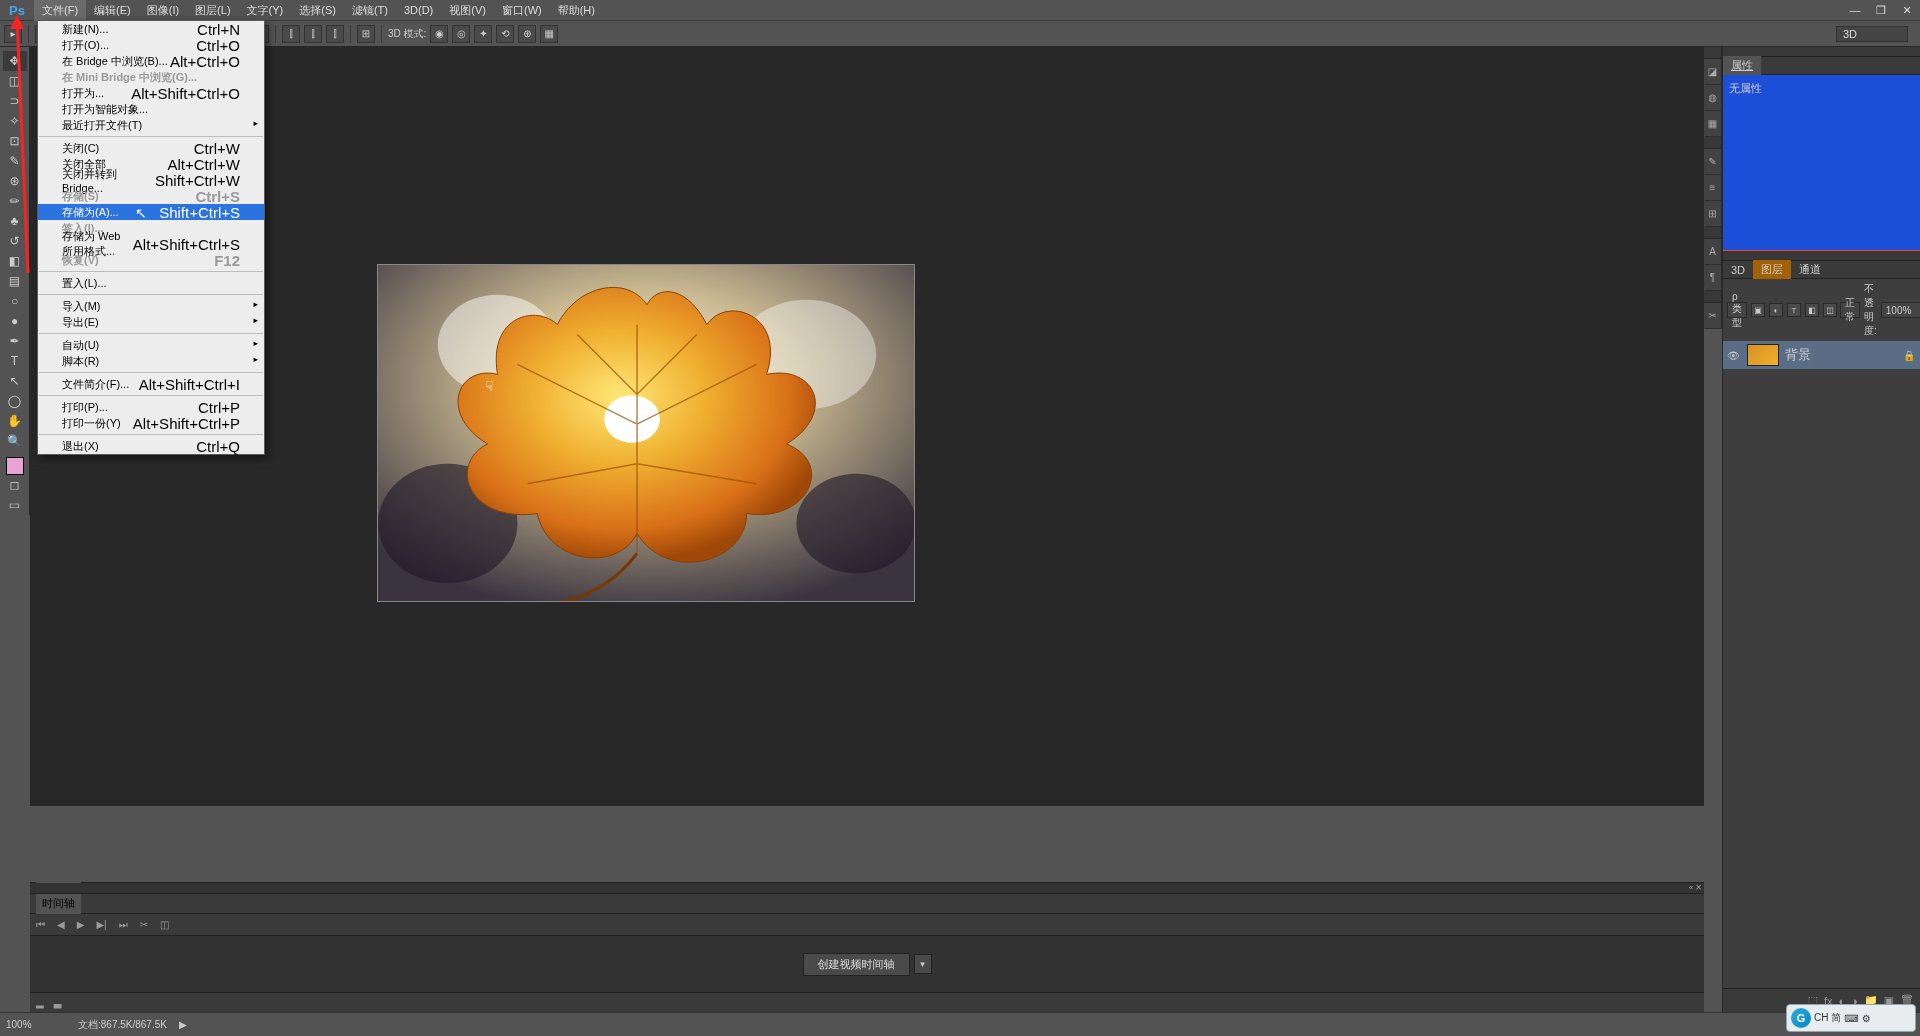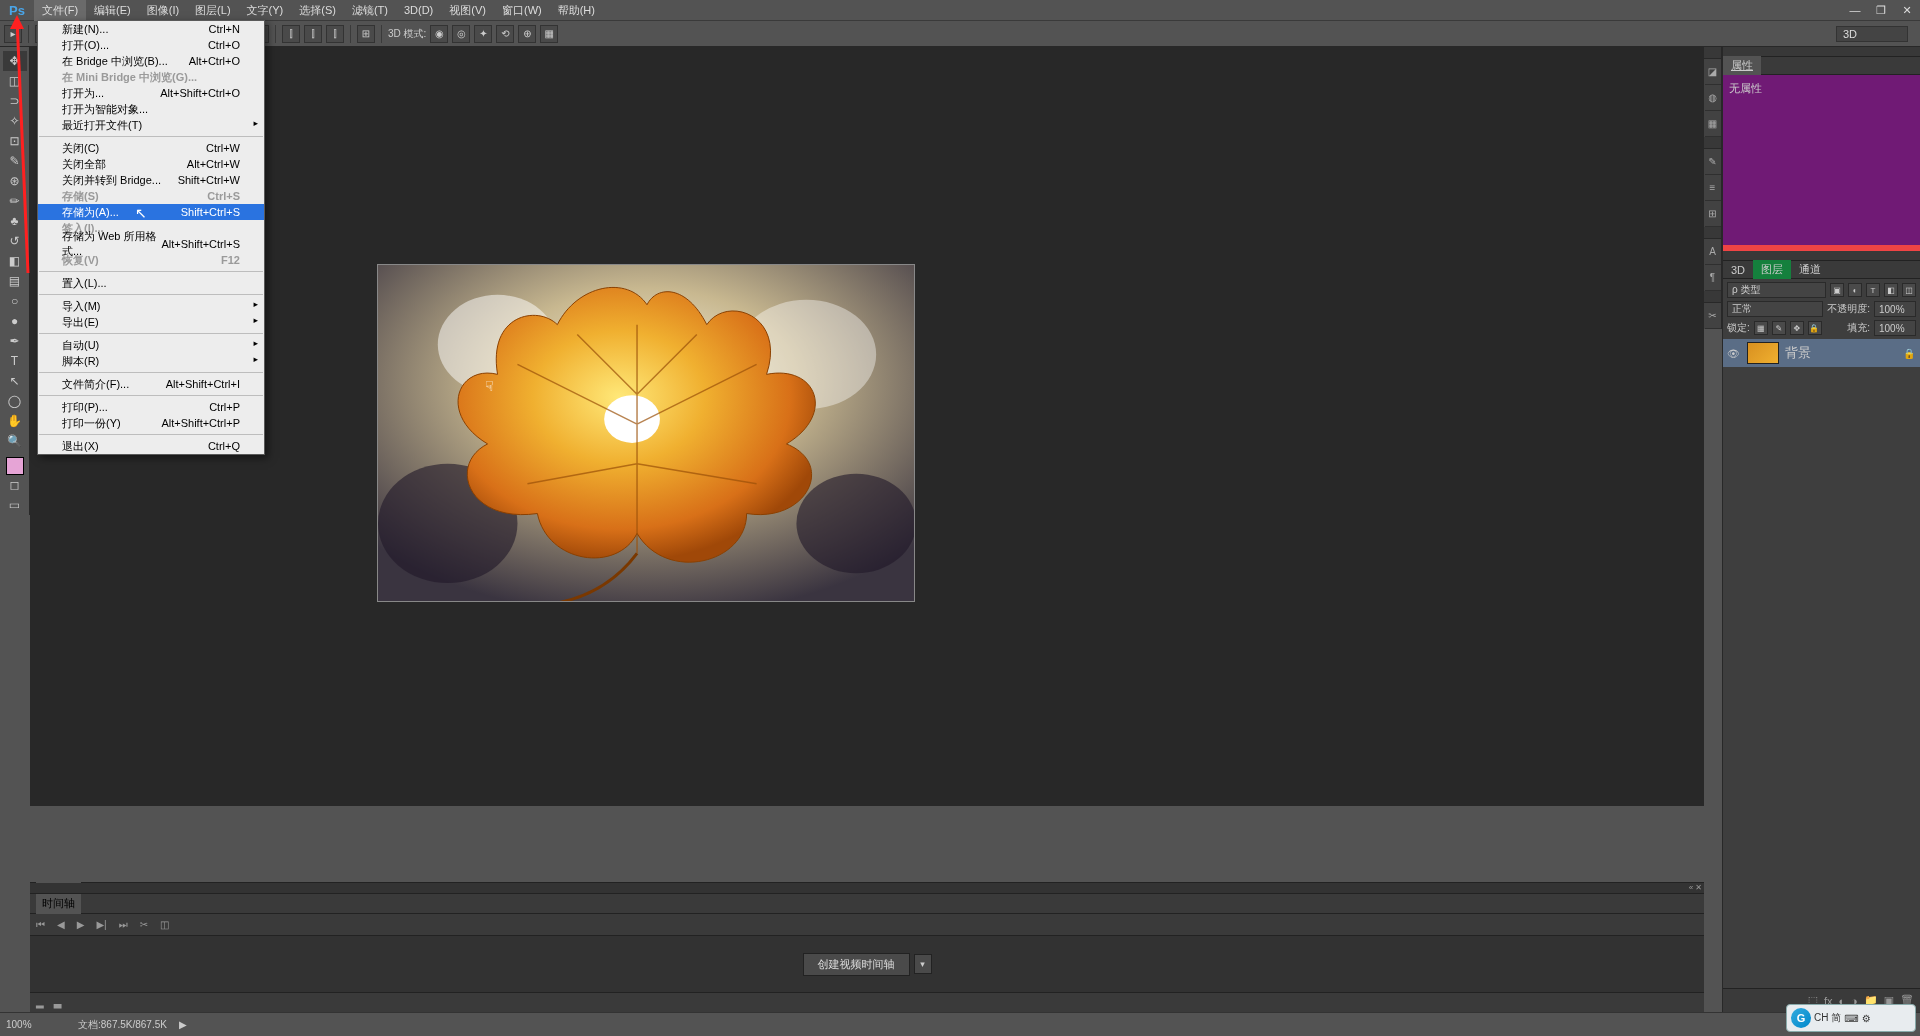--- a/index.html
+++ b/index.html
@@ -28,21 +28,21 @@
 
 
 .redarrow { position:absolute; left:0px; top:15px; width:34px; height:260px; pointer-events:none; z-index:50; }
 
 
 .dropdown { position:absolute; left:37px; top:20px; width:228px; background:#ededed; border:1px solid #5a5a5a; box-shadow:3px 3px 8px rgba(0,0,0,0.5); z-index:40; font-size:11px; }
 .dropdown .row { display:flex; align-items:center; height:16px; padding:0 24px; color:#000; position:relative; }
 .dropdown .row.disabled { color:#9a9a9a;font-weight:bold; }
 .dropdown .row.hl { background:#2a73e0; color:#fff; }
 .dropdown .row .lbl { flex:1; }
-.dropdown .row .sc { font-size:11px; }
+.dropdown .row .sc { font-size:15px; }
 .dropdown .row .sub::after { content:"▸"; position:absolute; right:6px; font-size:9px; }
 .dropdown .divider { height:1px; background:#bdbdbd; margin:3px 1px; }
 
 
 .cursor1 { position:absolute; left:135px; top:205px; z-index:60; color:#fff; font-size:14px; pointer-events:none; }
 .cursor2 { position:absolute; left:485px; top:378px; z-index:60; color:#fff; font-size:14px; pointer-events:none; }
 
 
 .canvaswrap { position:absolute; left:30px; top:47px; right:216px; bottom:230px; background:#282828; overflow:hidden; }
 .canvas { position:absolute; left:347px; top:217px; width:538px; height:338px; border:1px solid #888; background:#111; }
@@ -51,25 +51,25 @@
 
 .dockR { position:absolute; right:198px; top:47px; width:18px; background:#424242; border-right:1px solid #282828; display:flex; flex-direction:column; align-items:center; }
 .dockR .h { height:12px; width:100%; background:#383838; border-bottom:1px solid #282828; }
 .dockR .btn { width:16px; height:26px; border-bottom:1px solid #2f2f2f; display:flex; align-items:center; justify-content:center; color:#aaa; font-size:10px; }
 
 
 .panels { position:absolute; right:0; top:47px; width:198px; bottom:24px; background:#535353; border-left:1px solid #282828; display:flex; flex-direction:column; font-size:11px; color:#ccc; }
 .panels .pheader { height:10px; background:#383838; border-bottom:1px solid #222; }
 .panels .ptab { height:18px; display:flex; align-items:center; background:#3a3a3a; border-bottom:1px solid #222; }
 .panels .ptab span { padding:2px 8px; background:#535353;text-decoration:underline; }
-.panels .pbody { flex:0 0 176px; background:#701a75; border-bottom:6px solid #ef4444; padding:6px; }
+.panels .pbody { flex:0 0 176px; background:#1d4ed8; border-bottom:1px solid #ef4444; padding:6px; }
 .panels .ptab2 { height:18px; display:flex; align-items:center; background:#3a3a3a; border-bottom:1px solid #222; }
 .panels .ptab2 span { padding:2px 8px; }
-.panels .ptab2 span.act { background:#15803d; }
-.panels .layopts { background:#3e3e3e; padding:3px 4px; display:flex; flex-direction:column; gap:3px; }
+.panels .ptab2 span.act { background:#a16207; }
+.panels .layopts { background:#3e3e3e; padding:3px 4px; display:flex; flex-direction:row; gap:3px; }
 .panels .layopts .rowo { display:flex; align-items:center; gap:4px; }
 .panels .layopts .selbox { background:#444; border:1px solid #2a2a2a; padding:0 4px; font-size:10px; flex:1; height:16px; display:flex; align-items:center; }
 .panels .layopts .lab { font-size:10px; }
 .panels .layopts .ico { width:14px; height:14px; background:#4a4a4a; border:1px solid #2a2a2a; font-size:8px; display:flex; align-items:center; justify-content:center; }
 .panels .laylist { flex:1; background:#3e3e3e; overflow:hidden; }
 .panels .layrow { display:flex; align-items:center; height:28px; background:#5a6d86; padding:0 4px; gap:6px; }
 .panels .layrow .eye { width:14px; color:#ccc; font-size:10px; }
 .panels .layrow .thumb { width:32px; height:22px; background:linear-gradient(135deg,#d89020,#f0b030); border:1px solid #222; }
 .panels .layrow .nm { flex:1; font-size:13px; }
 .panels .layrow .lock { font-size:10px; }

